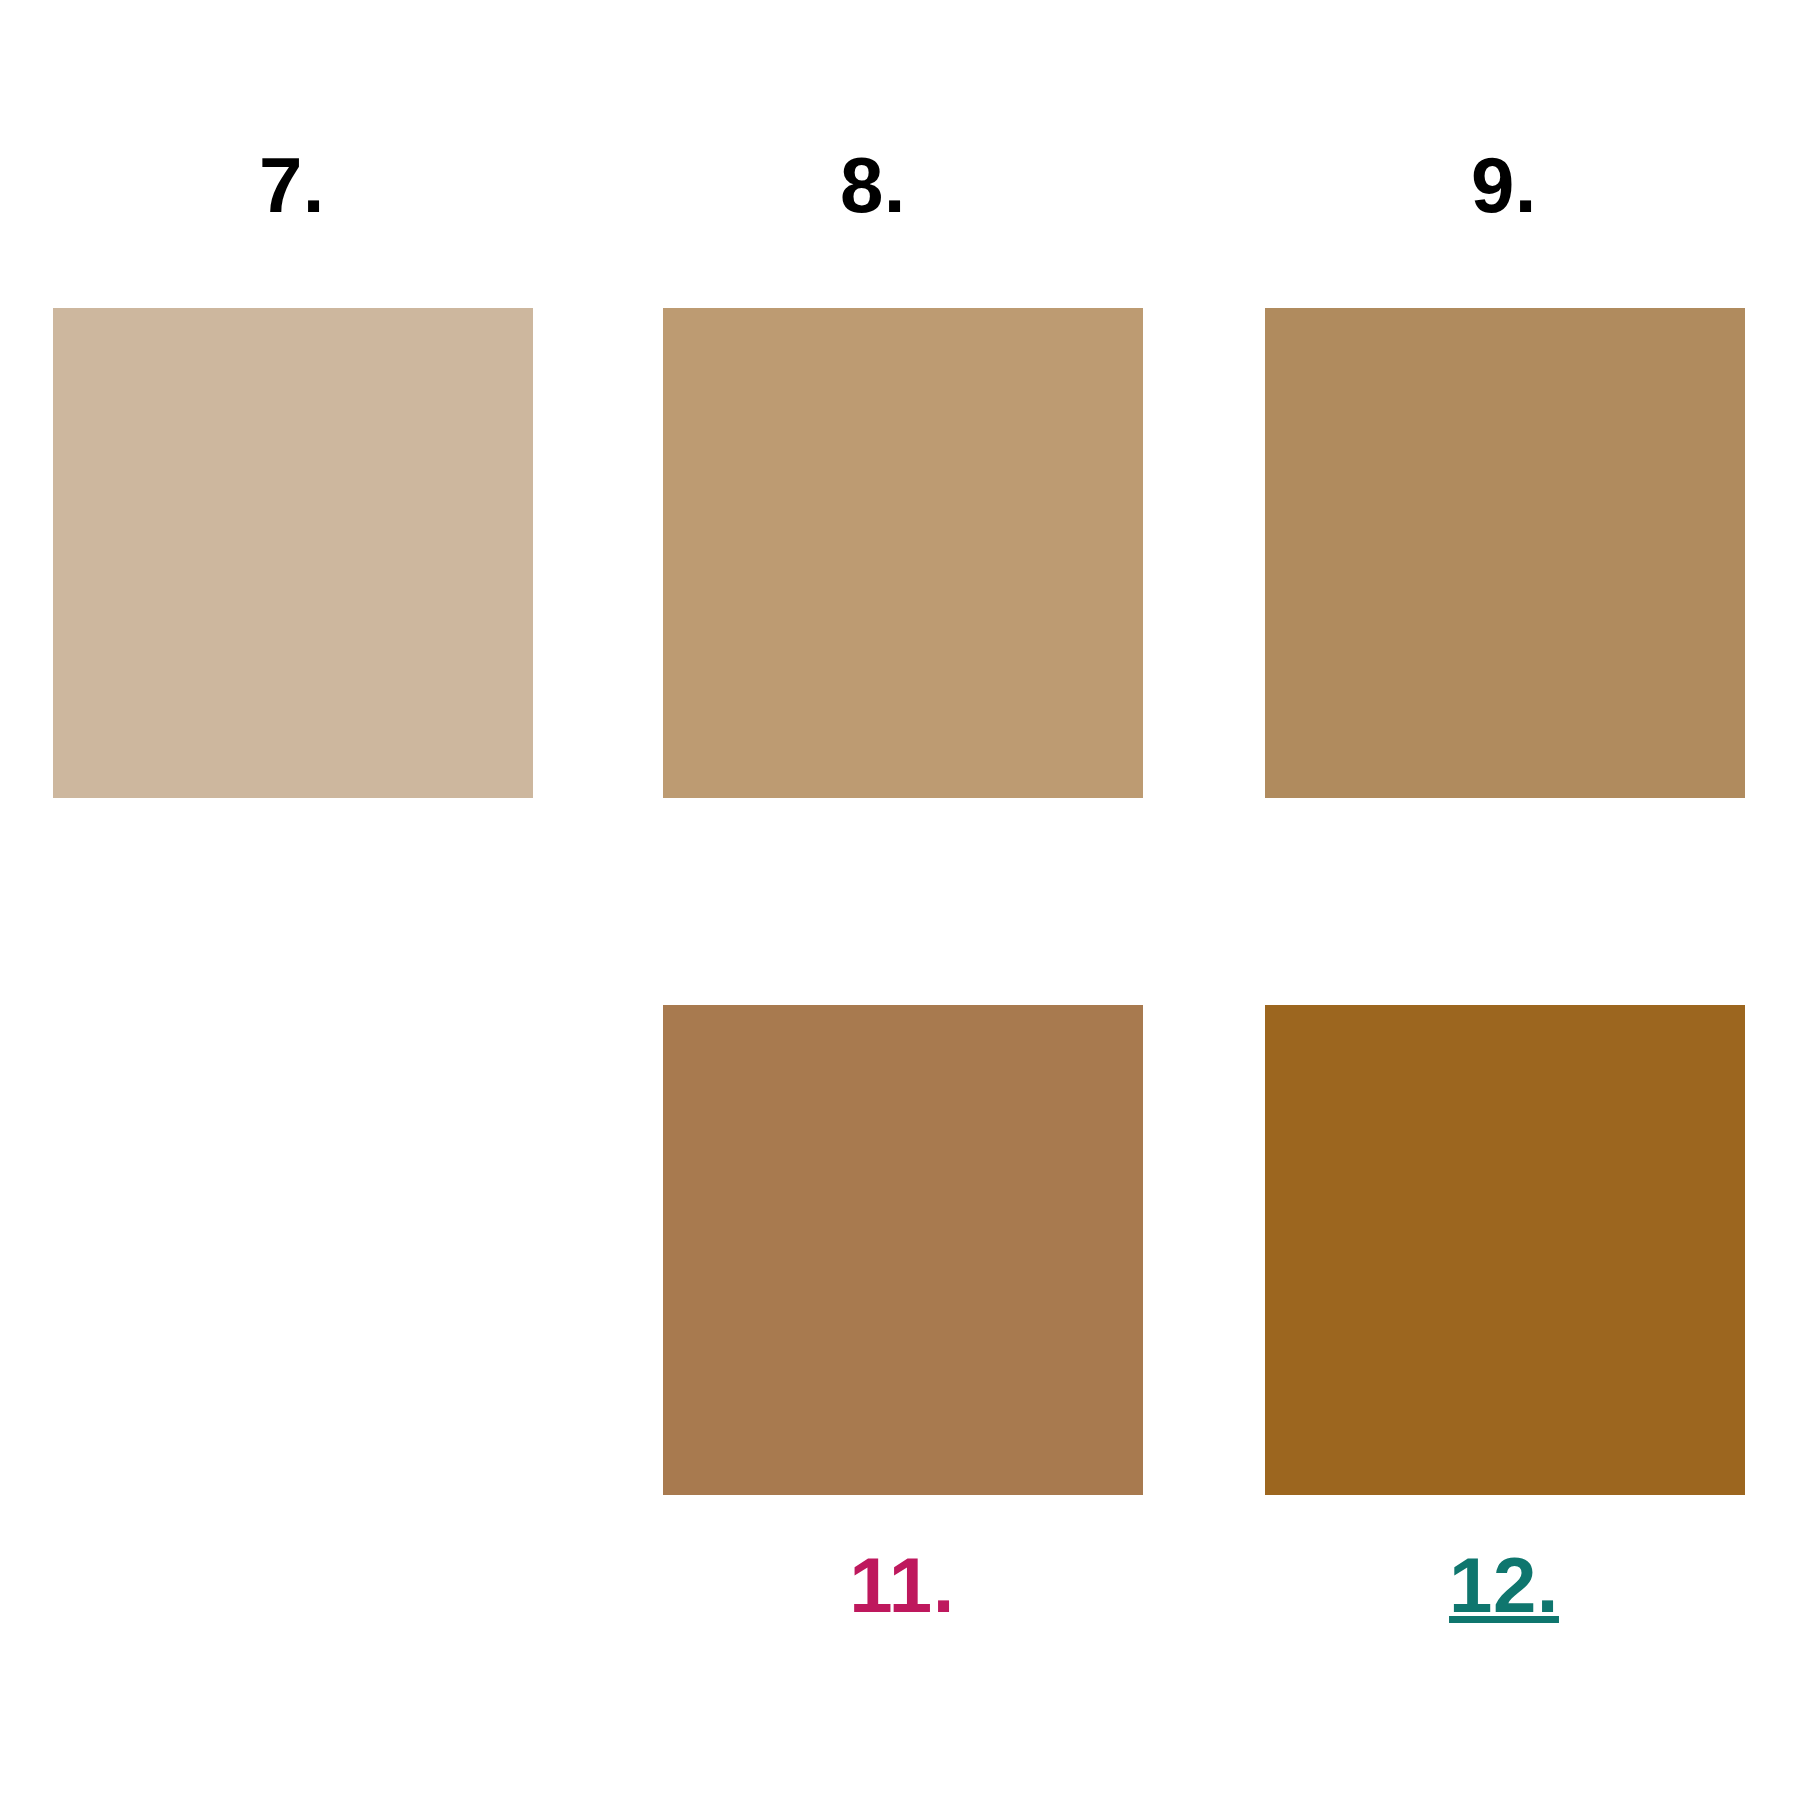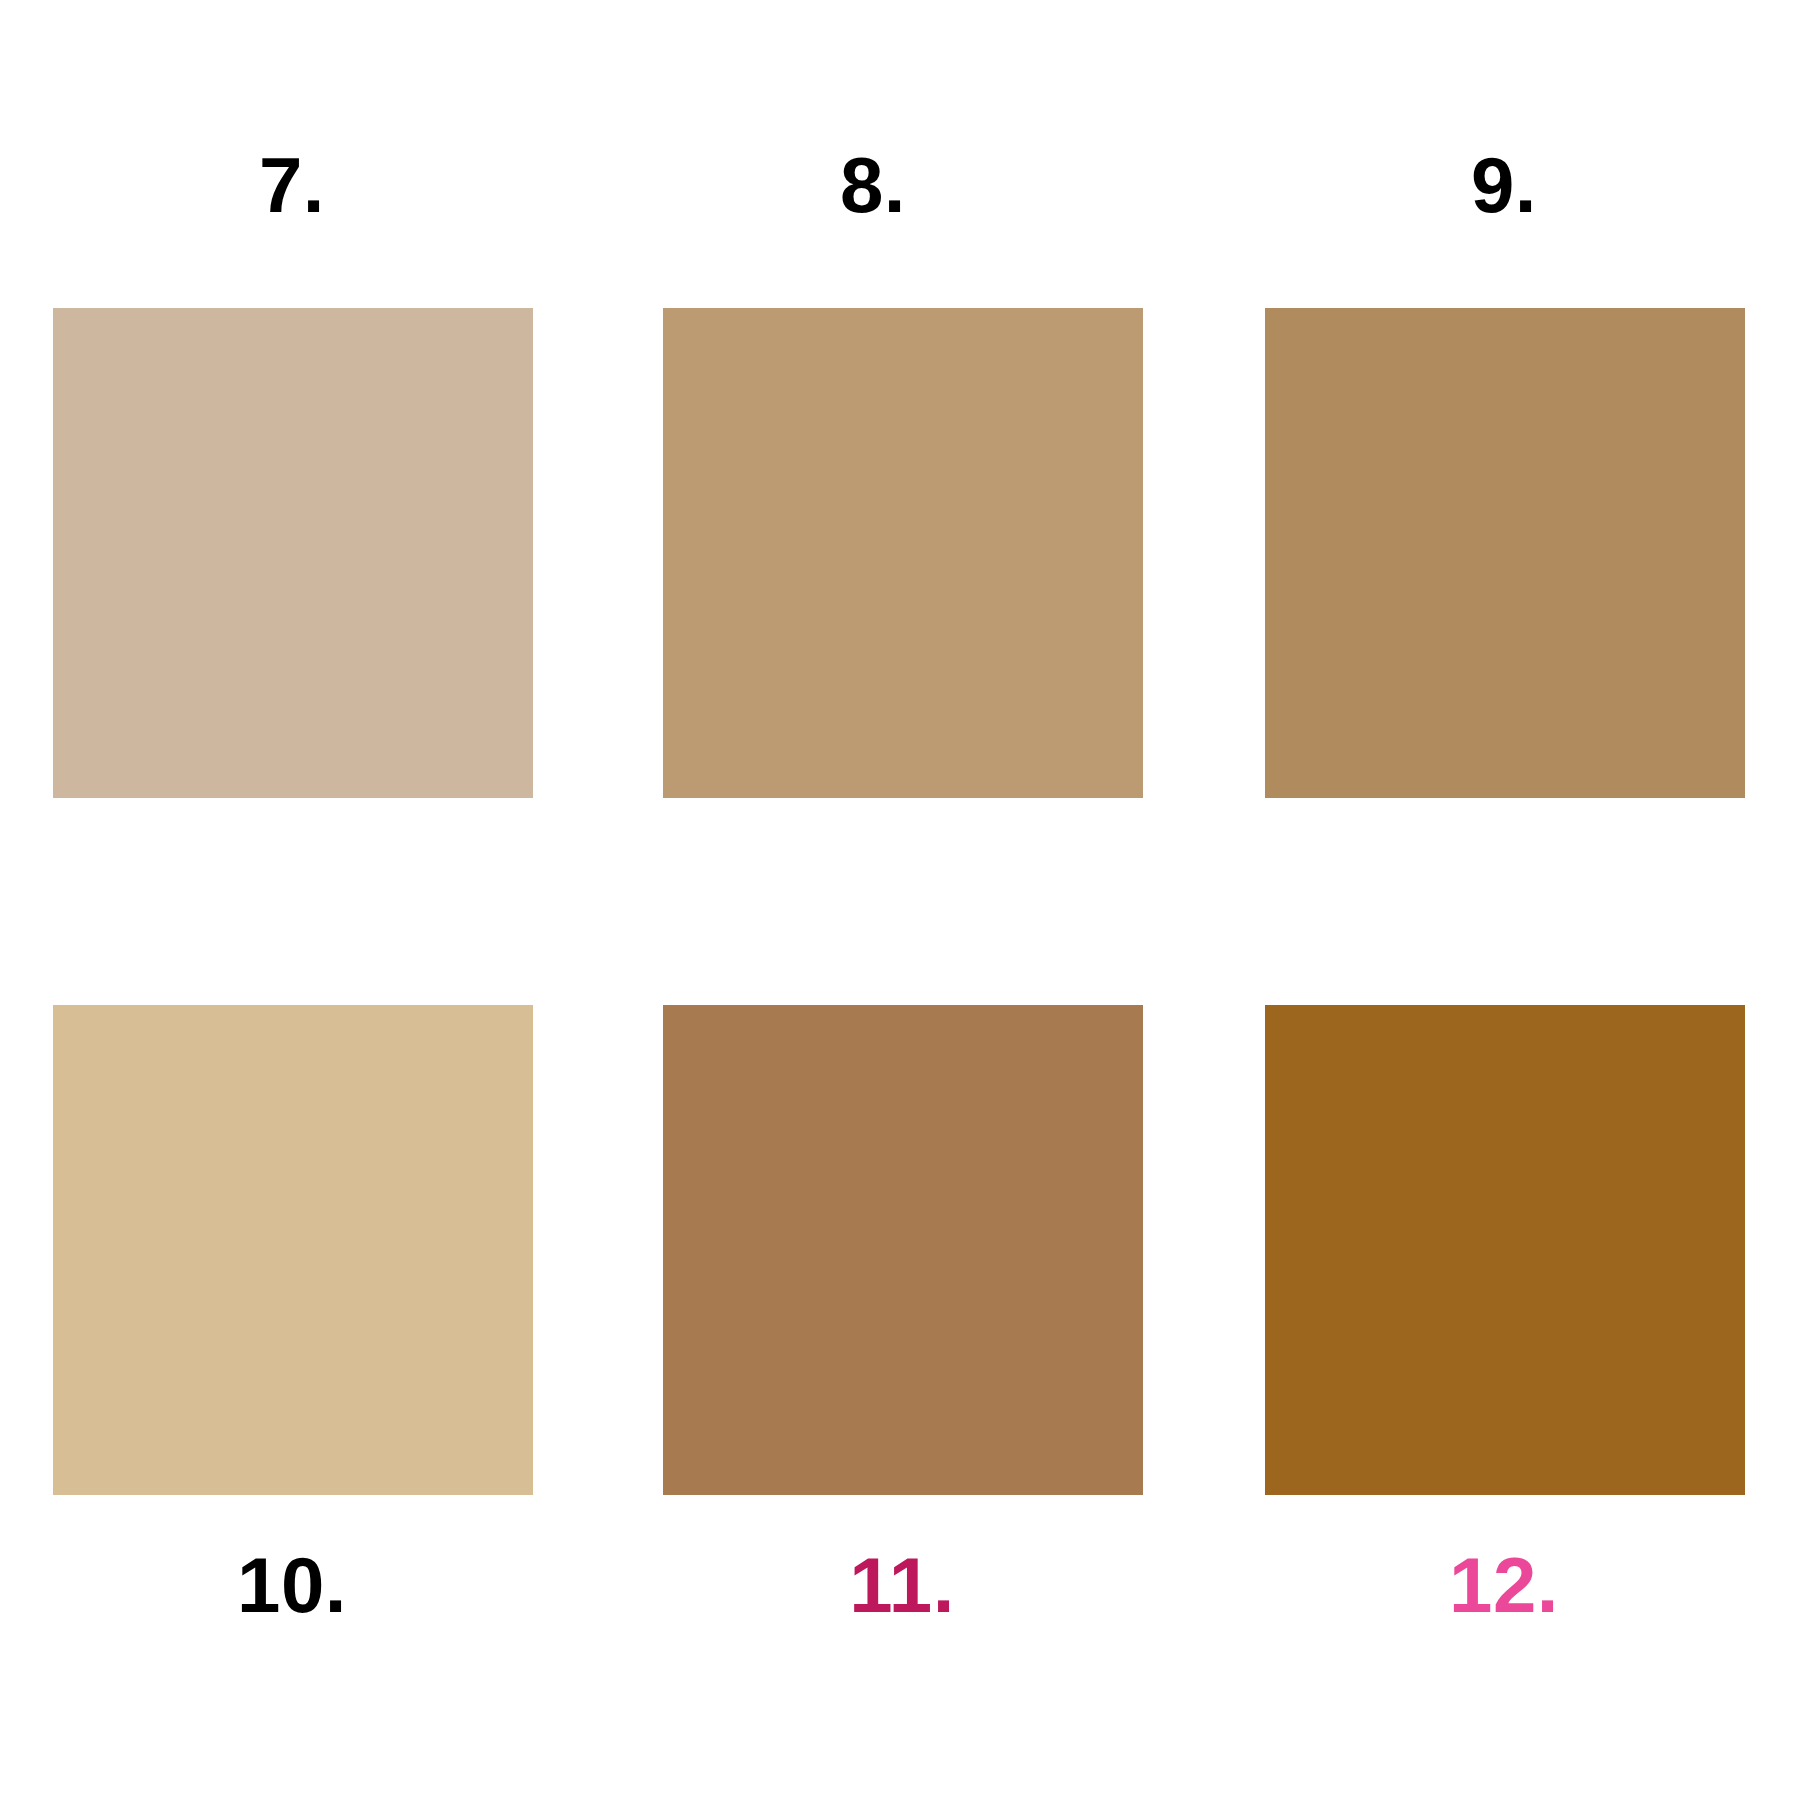--- a/index.html
+++ b/index.html
@@ -84,28 +84,24 @@
   <div class="swatch-cell row-1 col-2">
     <span class="swatch-label" style="color: rgb(0, 0, 0);">8.</span>
     <span class="swatch-chip" style="background-color: rgb(189, 155, 114);"></span>
   </div>
 
   <div class="swatch-cell row-1 col-3">
     <span class="swatch-label" style="color: rgb(0, 0, 0);">9.</span>
     <span class="swatch-chip" style="background-color: rgb(176, 139, 94);"></span>
   </div>
 
-  <div class="swatch-cell row-2 col-1">
-    <span class="swatch-chip" style="background-color: rgb(215, 190, 149);"></span>
-    <span class="swatch-label" style="color: rgb(0, 0, 0);">10.</span>
-  </div>
 
   <div class="swatch-cell row-2 col-2">
     <span class="swatch-chip" style="background-color: rgb(168, 122, 79);"></span>
     <span class="swatch-label" style="color: #be185d;">11.</span>
   </div>
 
   <div class="swatch-cell row-2 col-3">
     <span class="swatch-chip" style="background-color: rgb(156, 102, 31);"></span>
-    <span class="swatch-label" style="color: #ec4899;">12.</span>
+    <span class="swatch-label" style="color: #0f766e; text-decoration: underline;">12.</span>
   </div>
 
 </div>
 
 </body></html>

